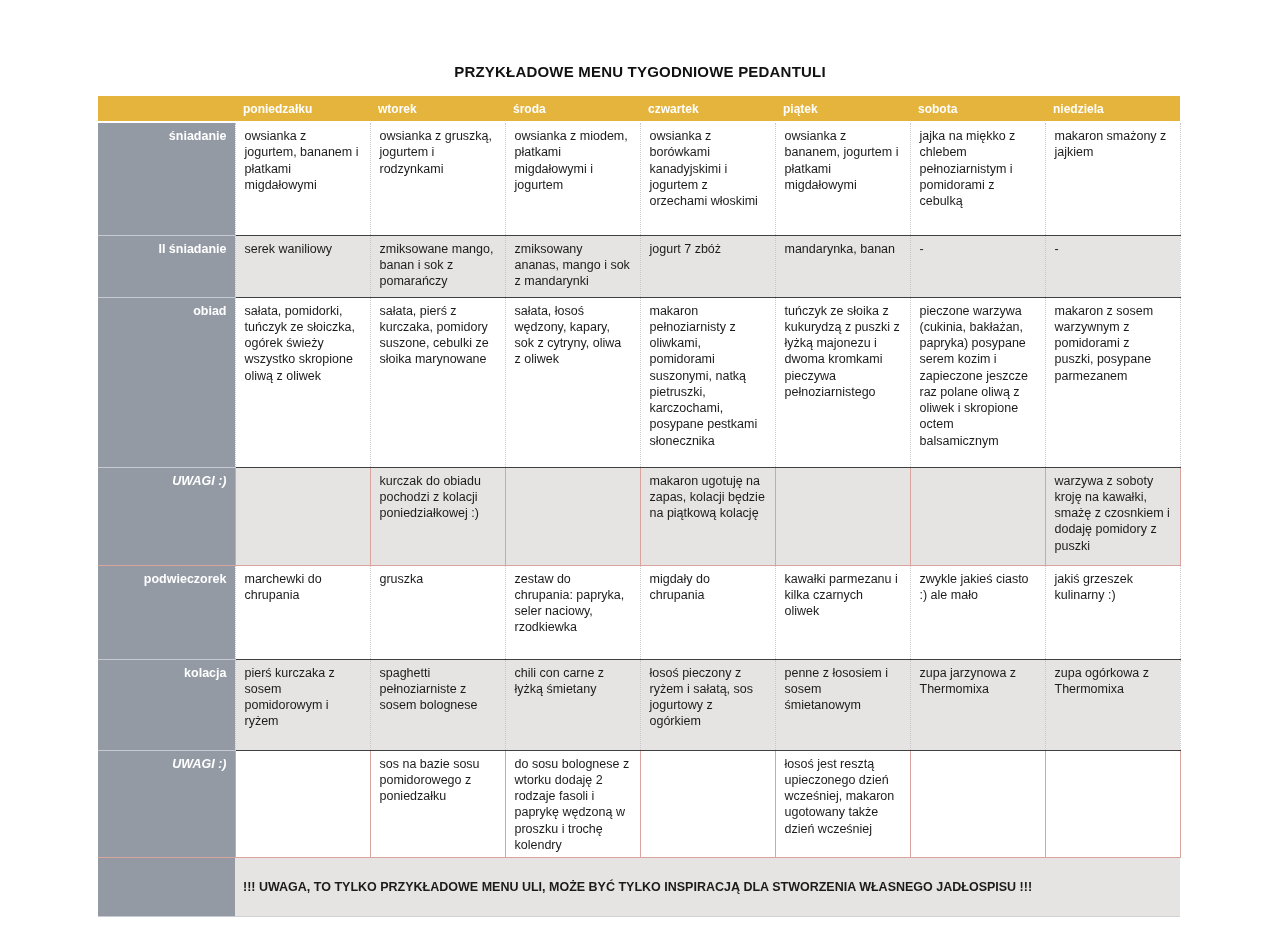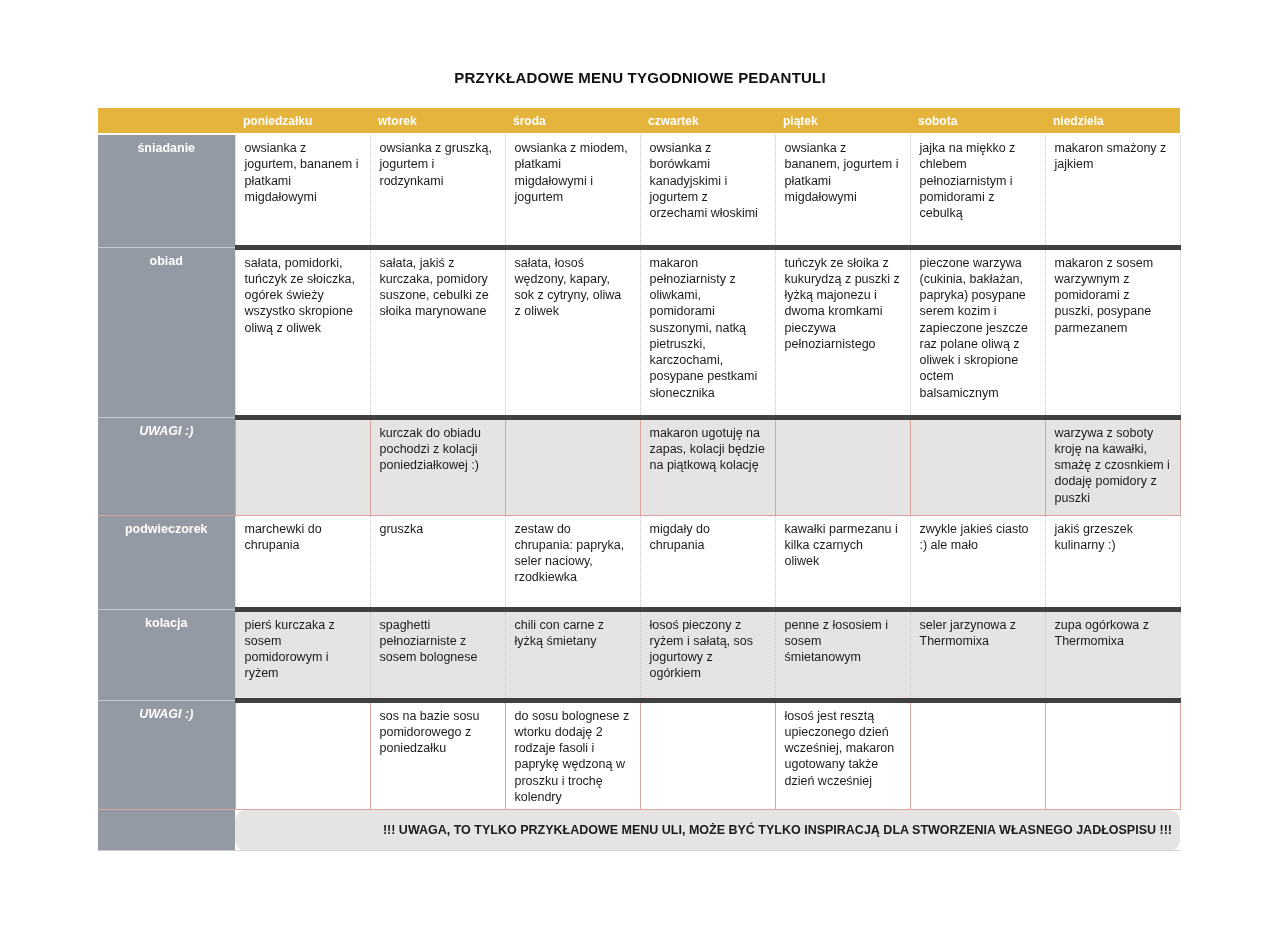--- a/index.html
+++ b/index.html
@@ -9,21 +9,21 @@
     font-family: "Liberation Sans", "DejaVu Sans", sans-serif;
   }
   .page {
     width: 1280px;
     height: 928px;
     background: #ffffff;
     box-sizing: border-box;
     overflow: hidden;
   }
   .page-title {
-    margin: 15px;
+    margin: 9px;
     padding-top: 54px;
     padding-bottom: 7px;
     text-align: center;
     font-size: 15px;
     font-weight: bold;
     color: #111111;
     letter-spacing: 0.2px;
   }
   table.menu-table {
     border-collapse: collapse;
@@ -45,33 +45,33 @@
     padding: 5px 8px 4px 8px;
     height: 26px;
     box-sizing: border-box;
     border: none;
     border-bottom: 2px solid #ffffff;
   }
   th.row-label {
     background: var(--label-bg, #939AA4);
     color: #ffffff;
     font-weight: bold;
-    text-align: center;
+    text-align: right;
     vertical-align: top;
     padding: 6px 8px 4px 8px;
     border-bottom: 1px solid #c6cad1;
     box-sizing: border-box;
   }
   td {
     vertical-align: top;
     padding: 5px 9px 4px 9px;
     border-left: 1px dotted var(--grid-border, #c8c8c8);
     border-right: 1px dotted var(--grid-border, #c8c8c8);
     border-top: 1px solid #e3e3e3;
-    border-bottom: 5px solid #404040;
+    border-bottom: 1px solid #404040;
     line-height: 1.3;
     box-sizing: border-box;
     word-wrap: break-word;
   }
   tr.shade-white td { background: var(--row-bg, #ffffff); }
   tr.shade-gray  td { background: var(--row-alt-bg, #E5E4E2); }
   tr.uwagi td {
     border: 1px solid var(--uwagi-border, #D8A49D);
   }
   tr.uwagi th.row-label {
@@ -83,29 +83,28 @@
   .row-0 { height: 113px; }
   .row-1 { height: 62px;  }
   .row-2 { height: 170px; }
   .row-3 { height: 98px;  }
   .row-4 { height: 94px;  }
   .row-5 { height: 91px;  }
   .row-6 { height: 106px; }
   tr.footer-row { height: 29px; }
   tr.footer-row td.footer-cell {
     background: var(--row-alt-bg, #E5E4E2);
-    text-align: right;
+    text-align: left;
     font-weight: bold;
     vertical-align: middle;
-    padding: 12px 8px;
+    padding: 21px 8px;
     border-left: none;
     border-right: none;
     border-top: 1px solid var(--uwagi-border, #D8A49D);
     border-bottom: 1px solid #d2d2d2;
-    border-radius: 11px;
   }
   tr.footer-row th.footer-label {
     border-bottom: 1px solid #c6cad1;
   }
 </style>
 </head>
 <body>
 
 <div class="page">
 
@@ -140,24 +139,34 @@
       <tr class="row-0 shade-white">
           <th class="row-label">śniadanie</th>
           <td>owsianka z jogurtem, bananem i płatkami migdałowymi</td>
           <td>owsianka z gruszką, jogurtem i rodzynkami</td>
           <td>owsianka z miodem, płatkami migdałowymi i jogurtem</td>
           <td>owsianka  z borówkami kanadyjskimi i jogurtem z orzechami włoskimi</td>
           <td>owsianka z bananem, jogurtem i płatkami migdałowymi</td>
           <td>jajka na miękko z chlebem pełnoziarnistym i pomidorami z cebulką</td>
           <td>makaron smażony z jajkiem</td>
         </tr>
+        <tr class="row-1 shade-gray">
+          <th class="row-label">II śniadanie</th>
+          <td>serek waniliowy</td>
+          <td>zmiksowane mango, banan i sok z pomarańczy</td>
+          <td>zmiksowany ananas, mango i sok z mandarynki</td>
+          <td>jogurt 7 zbóż</td>
+          <td>mandarynka, banan</td>
+          <td>-</td>
+          <td>-</td>
+        </tr>
         <tr class="row-2 shade-white">
           <th class="row-label">obiad</th>
           <td>sałata, pomidorki, tuńczyk ze słoiczka, ogórek świeży wszystko skropione oliwą z oliwek</td>
-          <td>sałata, jakiś z kurczaka, pomidory suszone, cebulki ze słoika marynowane</td>
+          <td>sałata, pierś z kurczaka, pomidory suszone, cebulki ze słoika marynowane</td>
           <td>sałata, łosoś wędzony, kapary, sok z cytryny, oliwa z oliwek</td>
           <td>makaron pełnoziarnisty z oliwkami, pomidorami suszonymi, natką pietruszki, karczochami, posypane pestkami słonecznika</td>
           <td>tuńczyk ze słoika z kukurydzą z puszki z łyżką majonezu i dwoma kromkami pieczywa pełnoziarnistego</td>
           <td>pieczone warzywa (cukinia, bakłażan, papryka) posypane serem kozim i zapieczone jeszcze raz polane oliwą z oliwek i skropione octem balsamicznym</td>
           <td>makaron z sosem warzywnym z pomidorami z puszki, posypane parmezanem</td>
         </tr>
         <tr class="row-3 shade-gray uwagi">
           <th class="row-label">UWAGI :)</th>
           <td></td>
           <td>kurczak do obiadu pochodzi z kolacji poniedziałkowej :)</td>
@@ -177,21 +186,21 @@
           <td>zwykle jakieś ciasto :) ale mało</td>
           <td>jakiś grzeszek kulinarny :)</td>
         </tr>
         <tr class="row-5 shade-gray">
           <th class="row-label">kolacja</th>
           <td>pierś kurczaka z sosem pomidorowym i ryżem</td>
           <td>spaghetti pełnoziarniste z sosem bolognese</td>
           <td>chili con carne z łyżką śmietany</td>
           <td>łosoś pieczony z ryżem i sałatą, sos jogurtowy z ogórkiem</td>
           <td>penne z łososiem i sosem śmietanowym</td>
-          <td>seler jarzynowa z Thermomixa</td>
+          <td>zupa jarzynowa z Thermomixa</td>
           <td>zupa ogórkowa z Thermomixa</td>
         </tr>
         <tr class="row-6 shade-white uwagi">
           <th class="row-label">UWAGI :)</th>
           <td></td>
           <td>sos na bazie sosu pomidorowego z poniedzałku</td>
           <td>do sosu bolognese z wtorku dodaję 2 rodzaje fasoli i paprykę wędzoną w proszku i trochę kolendry</td>
           <td></td>
           <td>łosoś jest resztą upieczonego dzień wcześniej, makaron ugotowany także dzień wcześniej</td>
           <td></td>

